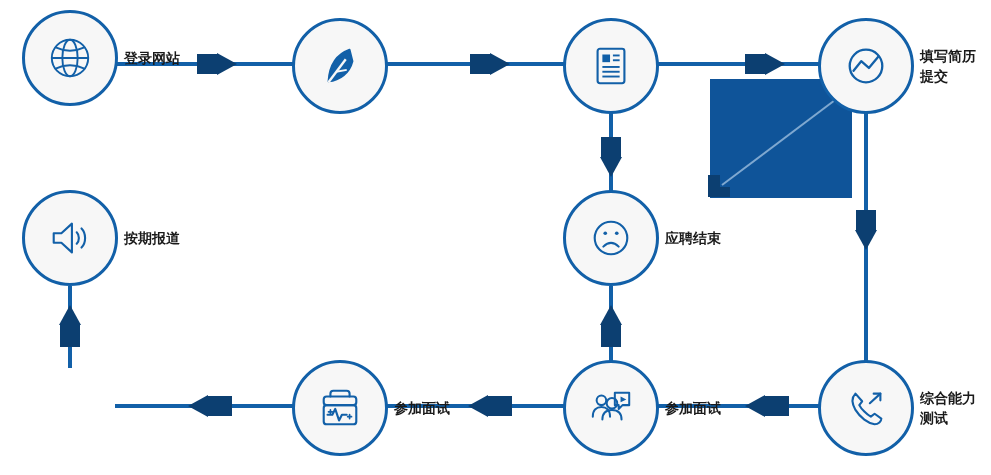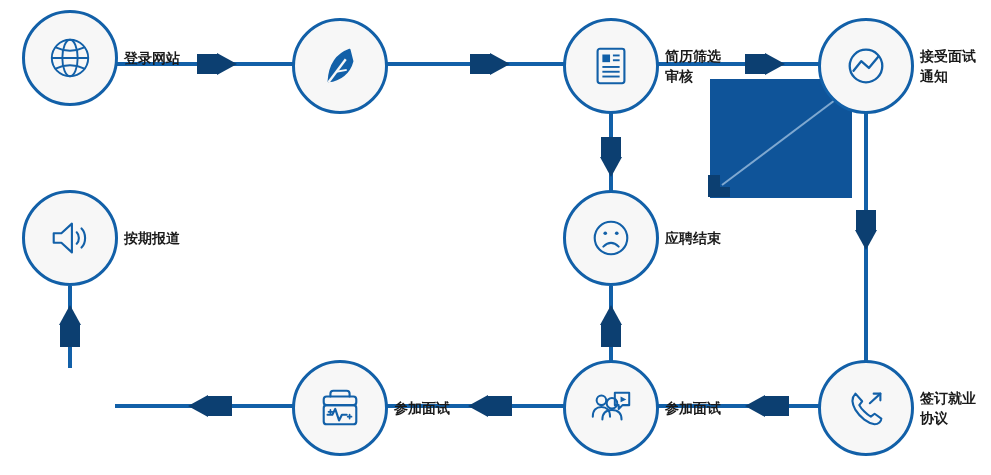--- a/index.html
+++ b/index.html
@@ -196,33 +196,32 @@
           <rect x="10" y="6" width="28" height="36" rx="2.5"></rect>
           <rect x="15" y="12" width="8" height="8" fill="#1260a8" stroke="none"></rect>
           <line x1="26" y1="13" x2="33" y2="13" stroke-width="2"></line>
           <line x1="26" y1="18" x2="33" y2="18" stroke-width="2"></line>
           <line x1="15" y1="25" x2="33" y2="25" stroke-width="2"></line>
           <line x1="15" y1="30" x2="33" y2="30" stroke-width="2"></line>
           <line x1="15" y1="35" x2="33" y2="35" stroke-width="2"></line>
         </svg>
       </span>
     </div>
-    <div class="node-label">简历筛选审核</div>
   </div>
 
   <div class="node" style="left:818px; top:18px;">
     <div class="node-circle">
       <span class="node-icon">
         <svg viewBox="0 0 48 48" width="46" height="46" fill="none" stroke="#1260a8" stroke-width="2.4" stroke-linecap="round" stroke-linejoin="round">
           <circle cx="24" cy="24" r="17"></circle>
           <path d="M11 29 L19 19 L27 26 L37 14"></path>
         </svg>
       </span>
     </div>
-    <div class="node-label">接受面试通知</div>
+    <div class="node-label">填写简历提交</div>
   </div>
 
   <div class="node" style="left:563px; top:190px;">
     <div class="node-circle">
       <span class="node-icon">
         <svg viewBox="0 0 48 48" width="46" height="46" fill="none" stroke="#1260a8" stroke-width="2.2" stroke-linecap="round">
           <circle cx="24" cy="24" r="17"></circle>
           <circle cx="18" cy="19" r="1.9" fill="#1260a8" stroke="none"></circle>
           <circle cx="30" cy="19" r="1.9" fill="#1260a8" stroke="none"></circle>
           <path d="M16 33 Q24 25 32 33"></path>
@@ -235,21 +234,21 @@
   <div class="node" style="left:818px; top:360px;">
     <div class="node-circle">
       <span class="node-icon">
         <svg viewBox="0 0 48 48" width="46" height="46" fill="none" stroke="#1260a8" stroke-width="2.2" stroke-linecap="round" stroke-linejoin="round">
           <path d="M13 9 C9 13 9 19 13 26 C18 34 26 40 33 41 C37 41 40 38 40 35 L33 30 L29 33 C25 31 19 25 17 21 L20 17 Z"></path>
           <line x1="28" y1="19" x2="39" y2="9"></line>
           <polyline points="32,9 39,9 39,16"></polyline>
         </svg>
       </span>
     </div>
-    <div class="node-label">签订就业协议</div>
+    <div class="node-label">综合能力测试</div>
   </div>
 
   <div class="node" style="left:563px; top:360px;">
     <div class="node-circle">
       <span class="node-icon">
         <svg viewBox="0 0 48 48" width="46" height="46" fill="none" stroke="#1260a8" stroke-width="2.1" stroke-linecap="round" stroke-linejoin="round">
           <circle cx="14" cy="16" r="5"></circle>
           <path d="M5 33 C5 26 9 23 14 23 C19 23 23 26 23 33"></path>
           <circle cx="25" cy="19" r="5.5"></circle>
           <path d="M15 36 C15 29 19 26 25 26 C31 26 35 29 35 36"></path>

